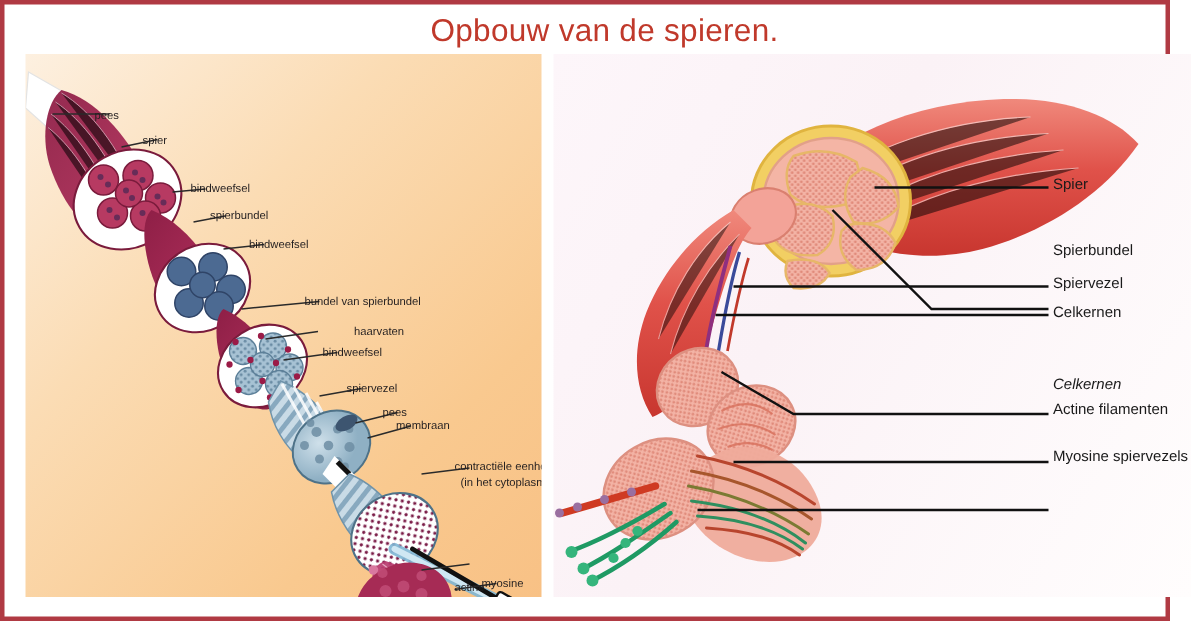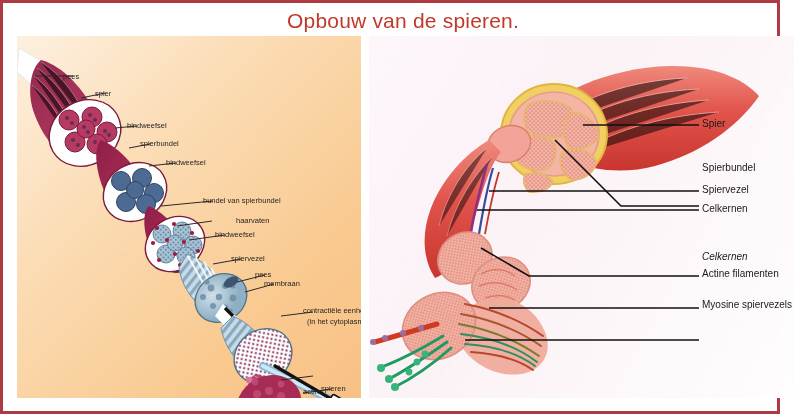--- a/index.html
+++ b/index.html
@@ -245,21 +245,21 @@
     <div class="lbl" style="left:149px;top:122px;">bindweefsel</div>
     <div class="lbl" style="left:186px;top:160px;">bundel van spierbundel</div>
     <div class="lbl" style="left:185px;top:180px;padding-left:34px;">haarvaten</div>
     <div class="lbl" style="left:198px;top:194px;">bindweefsel</div>
     <div class="lbl" style="left:214px;top:218px;">spiervezel</div>
     <div class="lbl" style="left:238px;top:234px;">pees</div>
     <div class="lbl" style="left:247px;top:243px;text-align:center;">membraan</div>
     <div class="lbl" style="left:286px;top:270px;">contractiële eenheid</div>
     <div class="lbl" style="left:290px;top:281px;">(in het cytoplasma)</div>
     <div class="lbl" style="left:286px;top:351px;">actine</div>
-    <div class="lbl" style="left:304px;top:348px;">spieren</div>
+    <div class="lbl" style="left:304px;top:348px;">myosine</div>
   </div>
 
   <div id="right-panel">
 
     <svg class="panel-svg" width="425" height="362" viewBox="0 0 425 362">
       <defs>
         <linearGradient id="musc" x1="0" y1="0" x2="0" y2="1">
           <stop offset="0%" stop-color="#f0897c"></stop>
           <stop offset="45%" stop-color="#e0524a"></stop>
           <stop offset="100%" stop-color="#c8362f"></stop>

